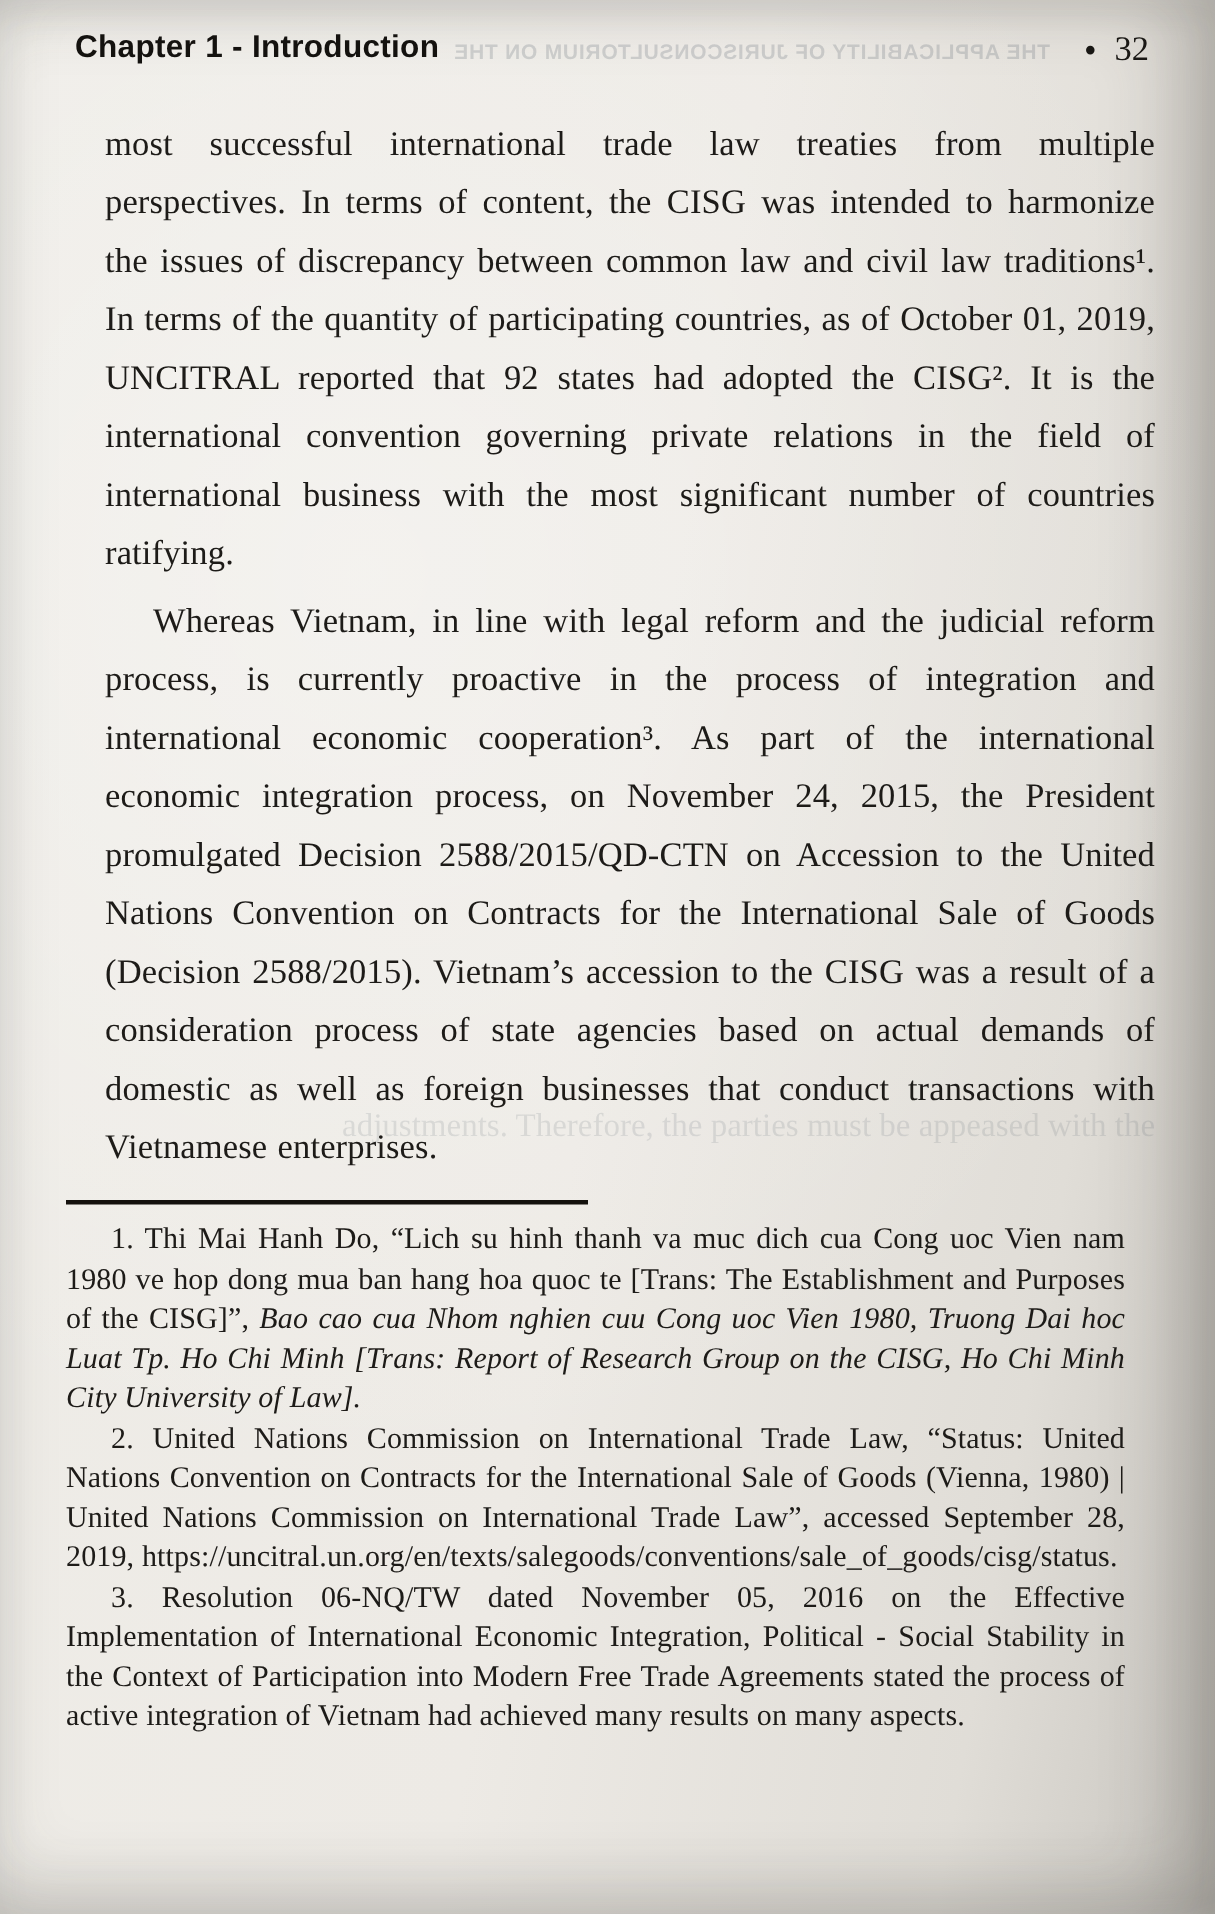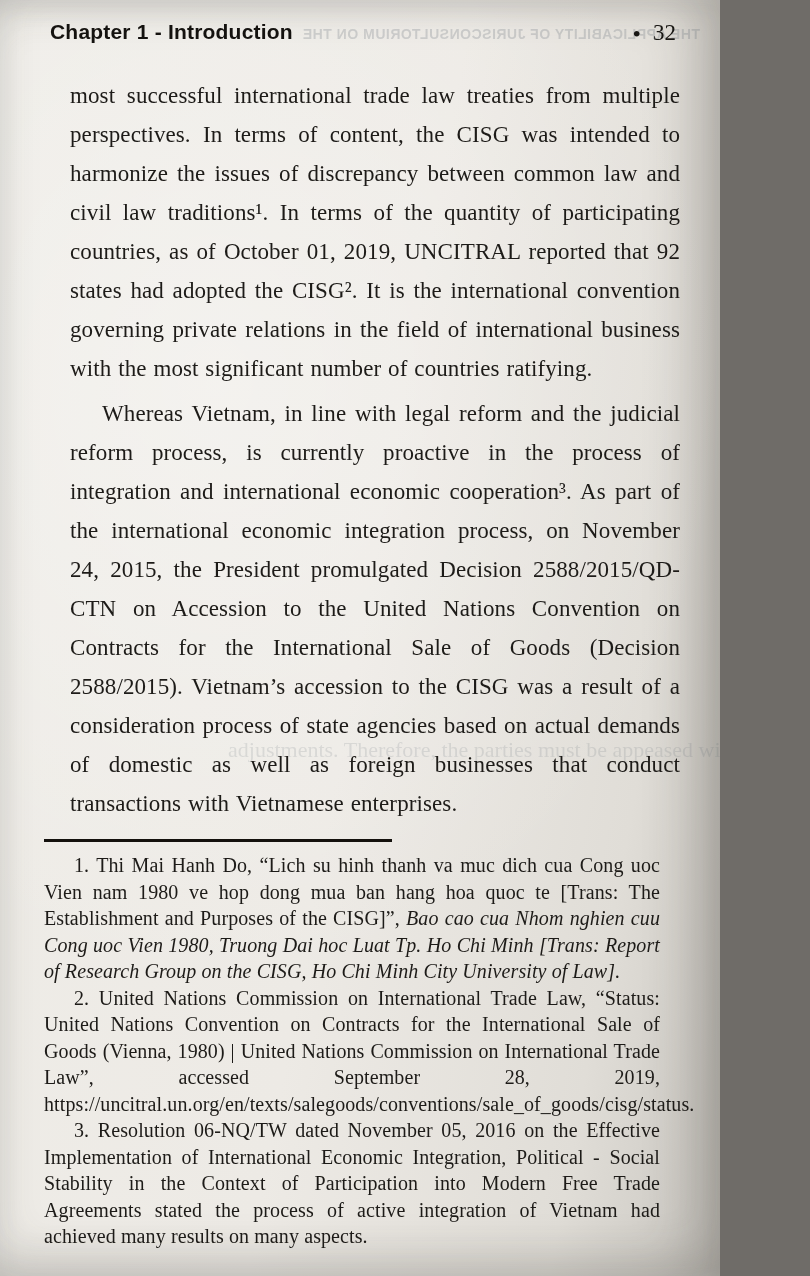--- a/index.html
+++ b/index.html
@@ -4,21 +4,21 @@
 <style>
   * { margin: 0; padding: 0; box-sizing: border-box; }
   html, body { width: 810px; height: 1276px; }
   body {
     font-family: "Liberation Serif", serif;
     background: #6f6c68;
     overflow: hidden;
   }
   .page {
     position: relative;
-    width: 720px;
+    width: 810px;
     height: 1276px;
     overflow: hidden;
     color: #1c1a18;
     background:
       radial-gradient(ellipse 120% 80% at 30% 30%, rgba(255,255,255,0.35), rgba(255,255,255,0) 60%),
       linear-gradient(100deg, #efede8 0%, #edeae5 50%, #e0ddd7 82%, #c8c5bf 100%);
     box-shadow:
       inset -28px 0 50px rgba(60,55,48,0.22),
       inset 0 -22px 45px rgba(60,55,48,0.12),
       inset 0 10px 22px rgba(60,55,48,0.07),

